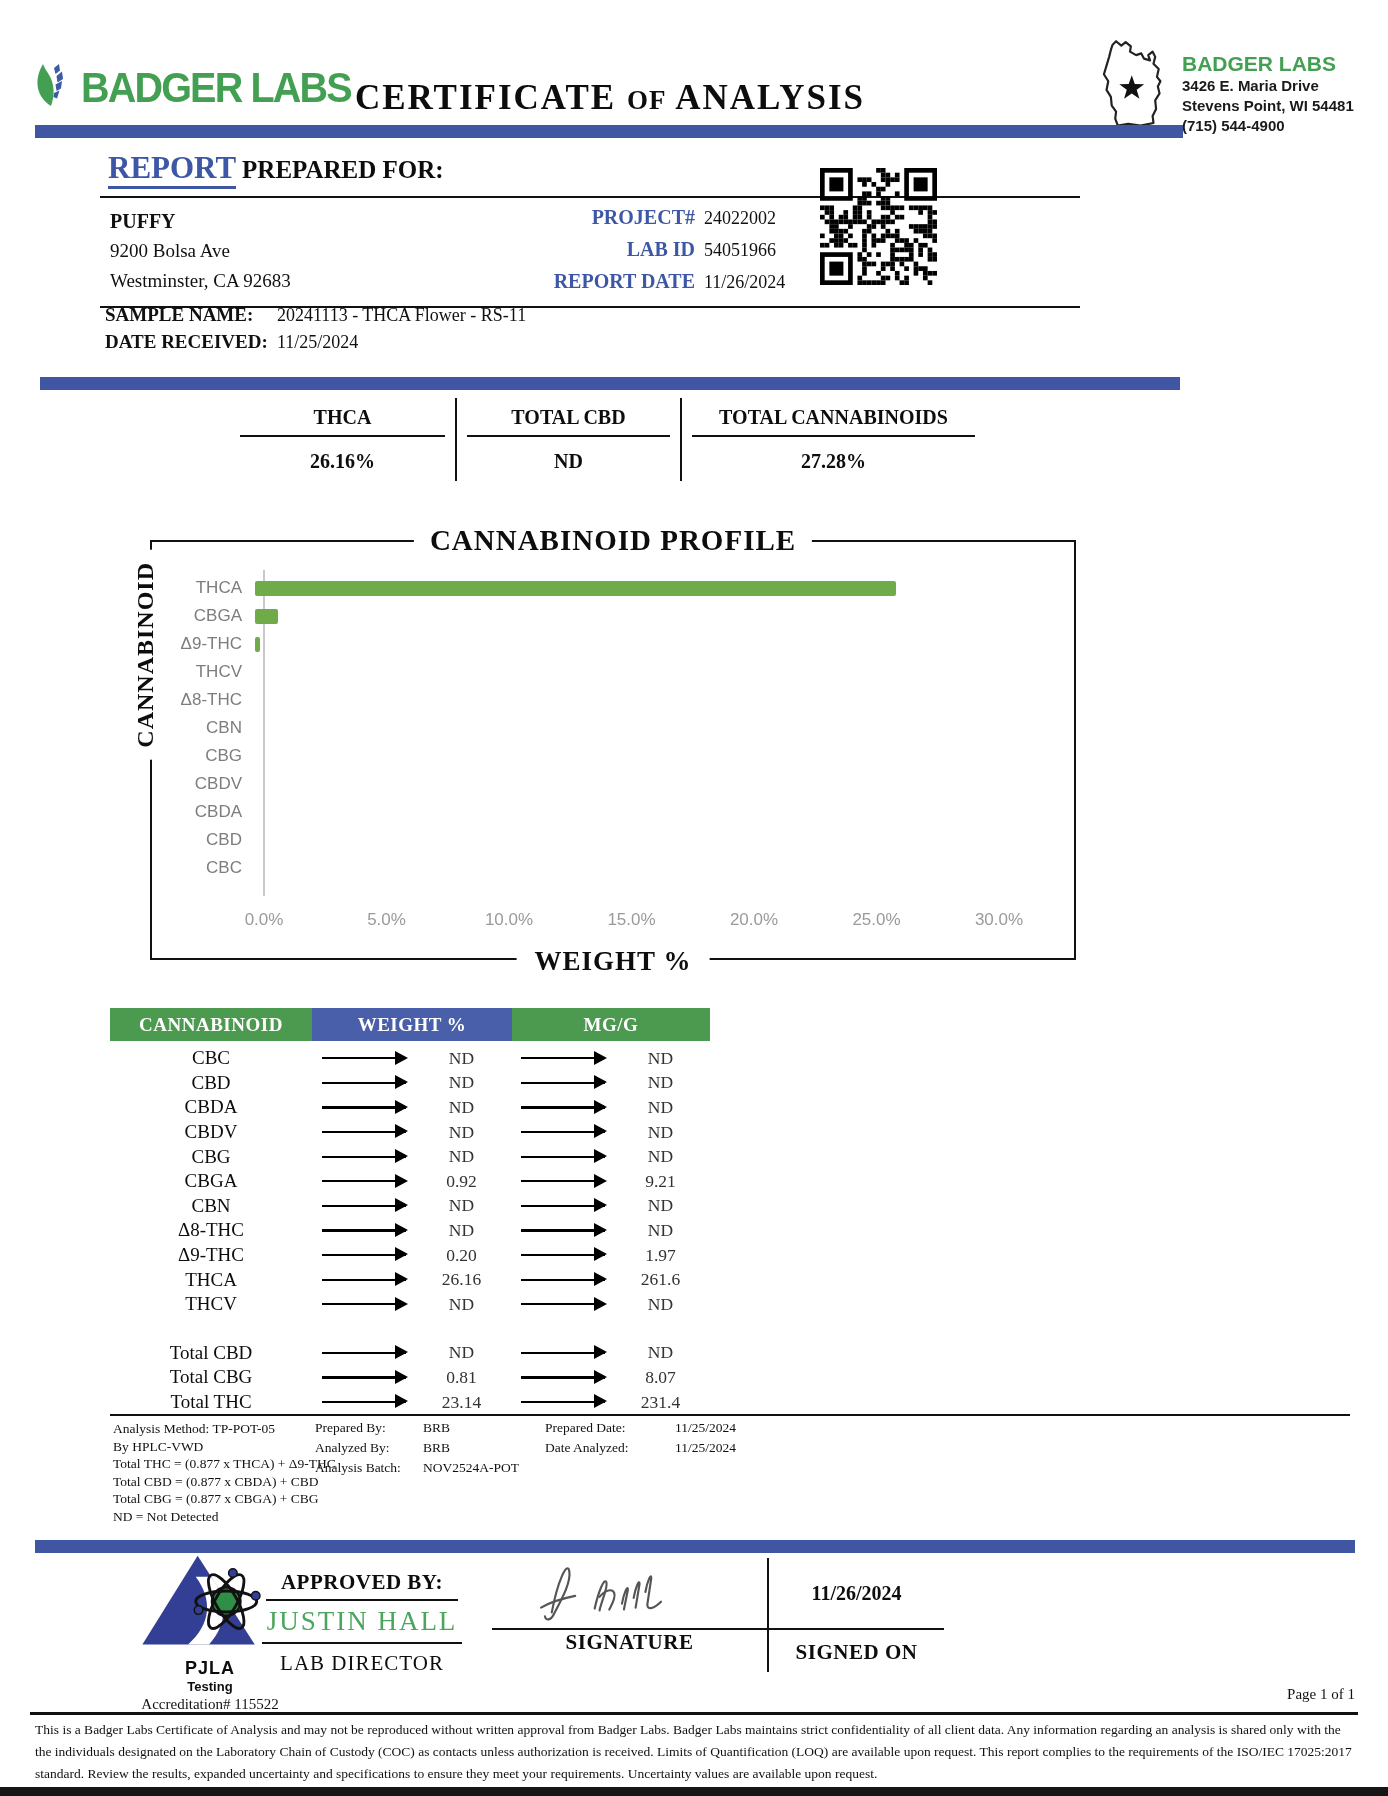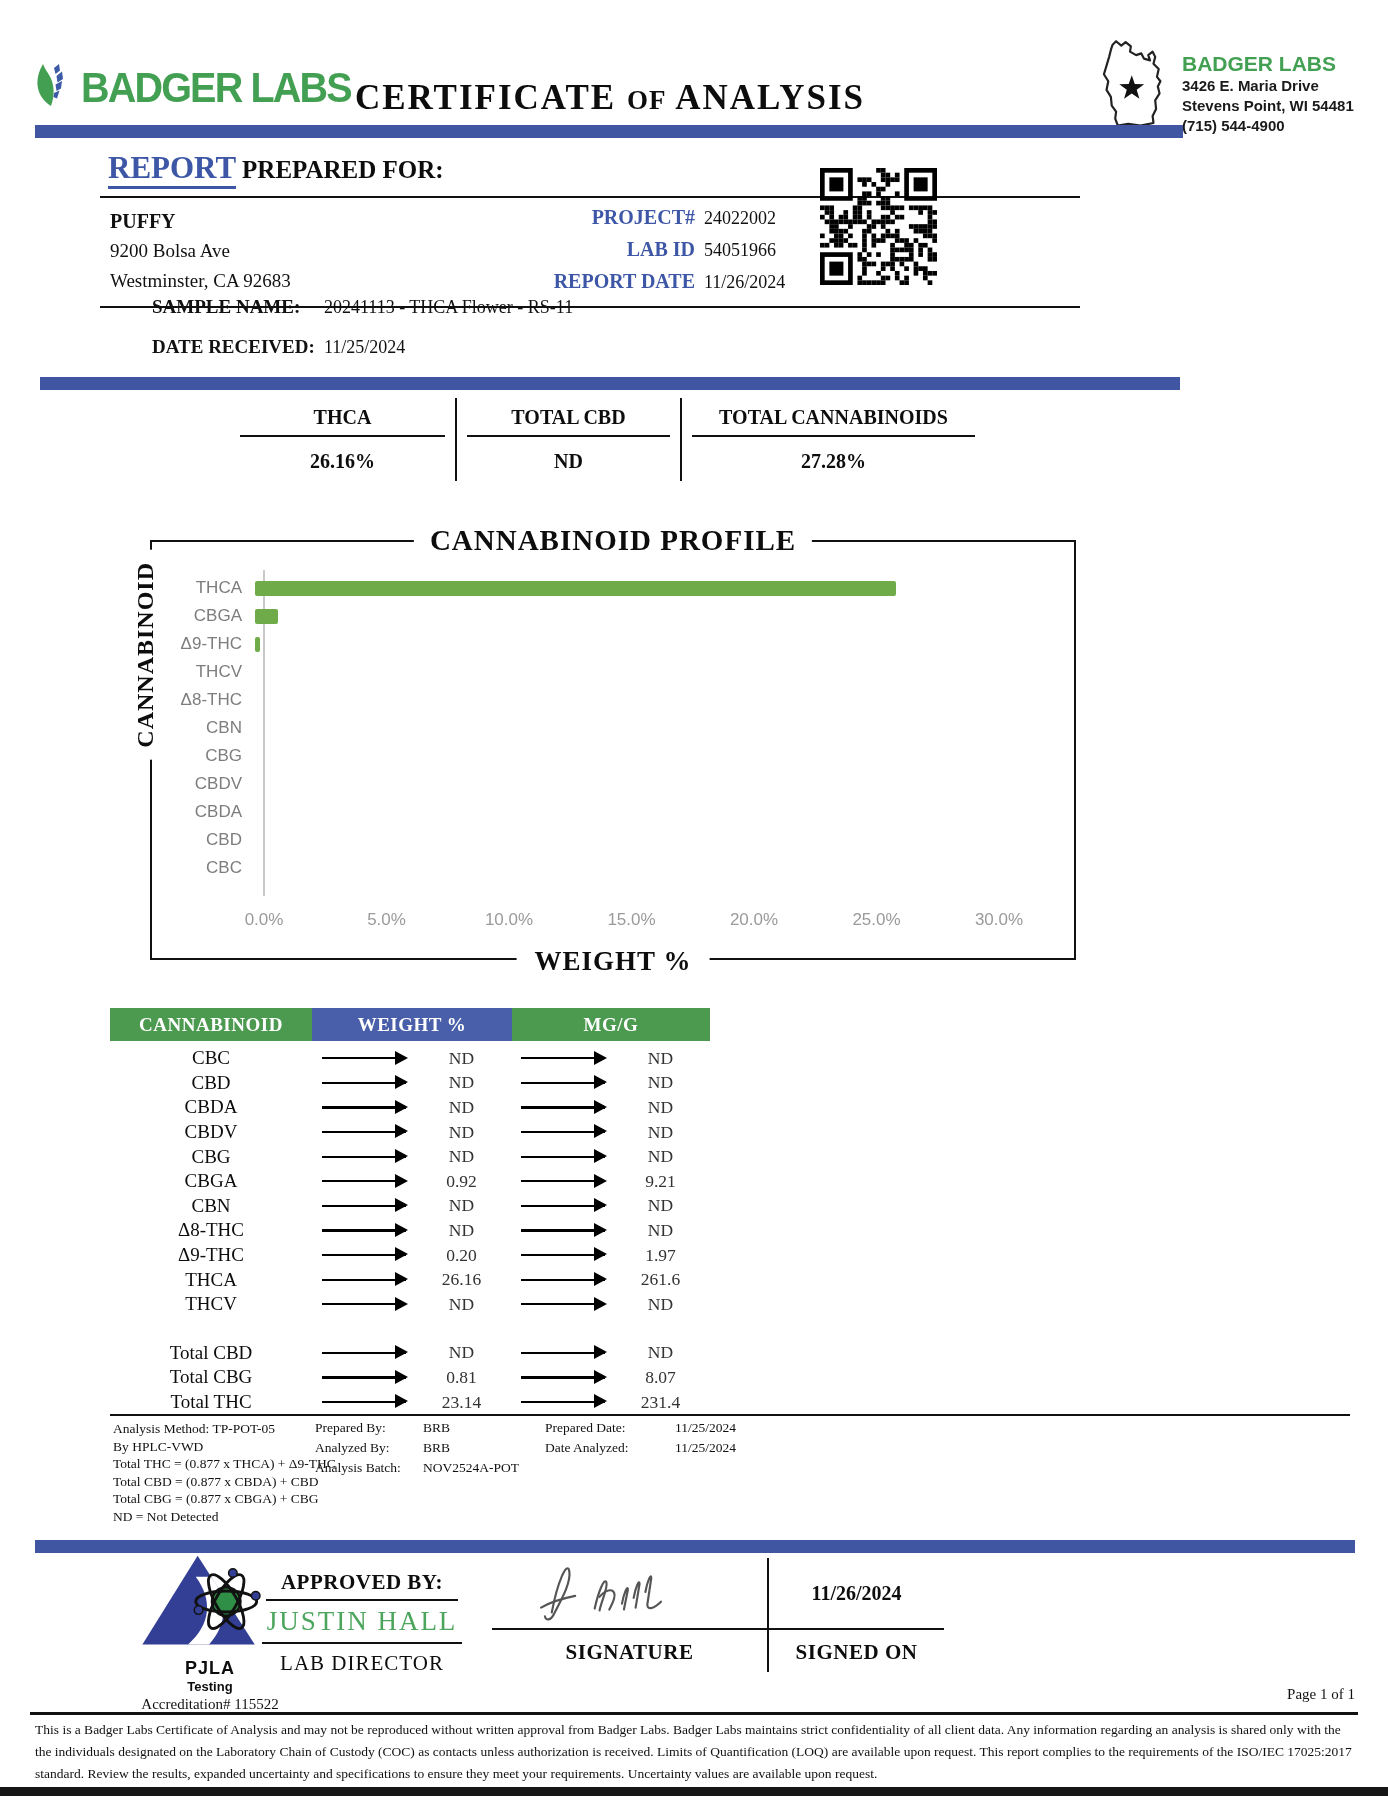--- a/index.html
+++ b/index.html
@@ -28,21 +28,21 @@
   .report-rest { color:#0d0d0d; font-weight:bold; font-size:25px; margin-left:2px; }
   .rule { position:absolute; background:#111; }
   .rule-report { left:100px; top:196px; width:980px; height:2px; }
   .client-block { position:absolute; left:110px; top:206px; font-size:19px; line-height:30px; color:#111; }
   .client-name { font-weight:bold; font-size:20px; }
   .meta-block { position:absolute; left:455px; top:206px; display:grid; grid-template-columns:240px auto; column-gap:10px; row-gap:6px;gap:9px; }
   .meta-label { text-align:right; color:var(--label-blue); font-weight:bold; font-size:20px; }
   .meta-value { color:#111; font-size:18px; padding-top:2px; }
   .qr { position:absolute; left:820px; top:168px; width:117px; height:117px; }
   .rule-sample { left:100px; top:306px; width:980px; height:2px; }
-  .sample-block { position:absolute; left:105px; top:296px; display:grid; grid-template-columns:172px auto; row-gap:18px;margin-left:47px; }
+  .sample-block { position:absolute; left:105px; top:304px; display:grid; grid-template-columns:172px auto; row-gap:5px; }
   .sample-label { font-weight:bold; font-size:19px; color:#111; }
   .sample-value { font-size:18px; color:#111; padding-top:1px; }
 
   
   .summary { position:absolute; left:230px; top:398px; display:grid; grid-template-columns:225px 225px 305px; }
   .sum-col { padding-bottom:8px; }
   .sum-col + .sum-col { border-left:2px solid #111; }
   .sum-h { text-align:center; font-weight:bold; font-size:20px; padding-top:8px; color:#0d0d0d; }
   .sum-u { margin:6px 10px 0 10px; border-bottom:2px solid #111; }
   .sum-v { text-align:center; font-weight:bold; font-size:20px; padding-top:13px; color:#0d0d0d; }
@@ -87,21 +87,21 @@
   .pjla-sub { font-family:"Liberation Sans", sans-serif; font-weight:bold; font-size:13px; color:#0d0d0d; }
   .pjla-accr { font-size:15px; color:#111; margin-top:2px; }
   .approved { position:absolute; left:262px; top:1570px; width:200px; text-align:center; }
   .app-lbl { font-weight:bold; font-size:21px; color:#0d0d0d; padding-bottom:4px; border-bottom:2.5px solid #111; margin:0 4px; letter-spacing:.5px; }
   .app-name { color:var(--approver-green); font-size:27px; letter-spacing:2px; padding:5px 0 5px 0; border-bottom:2.5px solid #111; }
   .app-title { font-size:21px; color:#0d0d0d; margin-top:7px; letter-spacing:1px; }
   .sigblock { position:absolute; left:492px; top:1558px; display:grid; grid-template-columns:277px 175px; grid-template-rows:72px 42px; }
   .sig-c1 { border-right:2.5px solid #111; border-bottom:2.5px solid #111; position:relative; }
   .sig-c1 svg { position:absolute; left:34px; top:-6px; }
   .sig-c2 { border-bottom:2.5px solid #111; display:flex; align-items:center; justify-content:center; font-weight:bold; font-size:20px; color:#0d0d0d; }
-  .sig-c3 { border-right:2.5px solid #111; display:flex; align-items:flex-start; justify-content:center; padding-top:10px; font-weight:bold; font-size:21px; letter-spacing:.5px; color:#0d0d0d; }
+  .sig-c3 { border-right:2.5px solid #111; display:flex; align-items:flex-start; justify-content:center; font-weight:bold; font-size:21px; letter-spacing:.5px; color:#0d0d0d; }
   .sig-c4 { display:flex; align-items:flex-start; justify-content:center; padding-top:10px; font-weight:bold; font-size:21px; letter-spacing:.5px; color:#0d0d0d; }
   .page-num { position:absolute; right:33px; top:1686px; font-size:15px; color:#111; }
   .rule-disc { left:30px; top:1712px; width:1328px; height:3px; }
   .disclaimer { position:absolute; left:35px; top:1719px; width:1322px; font-size:13.5px; line-height:22px; color:#111; }
   .bottom-edge { position:absolute; left:0; top:1787px; width:1388px; height:9px; background:#161616; }
 </style>
 </head>
 <body>
 
 <div class="page">

